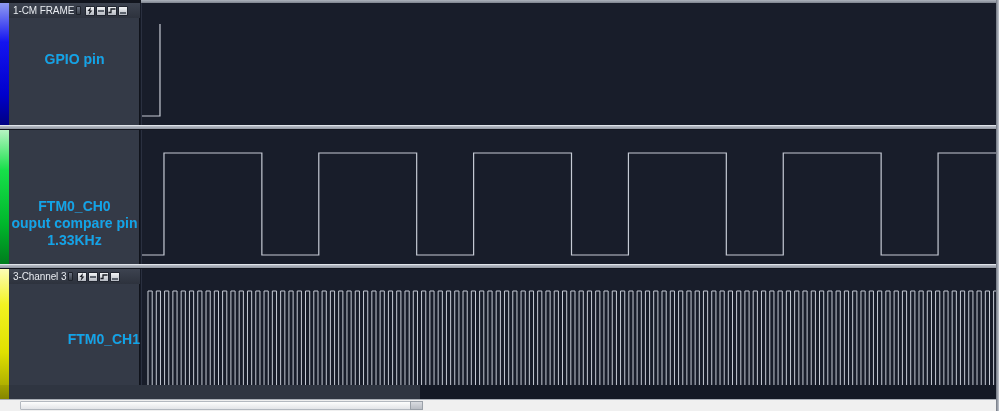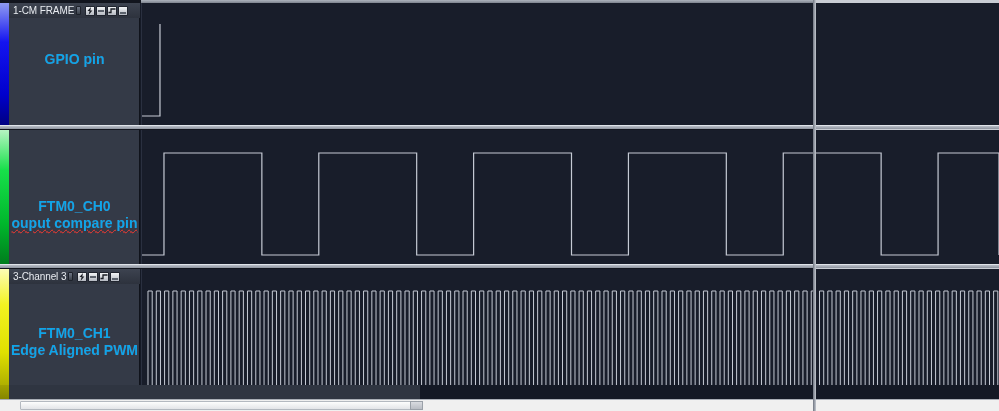--- a/index.html
+++ b/index.html
@@ -4,21 +4,21 @@
 <style>
   * { box-sizing: border-box; margin: 0; padding: 0; }
   html, body {
     width: 999px; height: 411px;
     background: #c9cdd4;
     font-family: "Liberation Sans", sans-serif;
     overflow: hidden;
   }
   #app {
     position: relative;
-    width: 816px; height: 411px;
+    width: 999px; height: 411px;
     background: #12151e;
   }
 
   
   .channel {
     position: absolute;
     left: 0; width: 999px;
     background: #151a26;
     overflow: hidden;
   }
@@ -94,21 +94,20 @@
     position: absolute;
     left: 0; width: 131px;
     text-align: center;
     color: #0ea5e9;
     font-weight: bold;
     font-size: 14px;
     line-height: 17px;
     text-shadow: 0 0 1px rgba(240,54,47,.35);
   }
   .chan-note .spell {
-    text-decoration: underline;
     text-decoration-color: #e03a34;
     text-decoration-style: wavy;
     text-decoration-thickness: 1px;
   }
 
   
   .plot {
     position: absolute;
     left: 141px; top: 0; bottom: 0;
     right: 0;
@@ -223,20 +222,21 @@
   </div>
 
   <div class="chan-sep" style="top:125px;"></div>
 
   <div class="channel" id="ch1" style="top:130px;height:134px;">
     <div class="colorbar green"></div>
     <div class="info">
       <div class="chan-note" style="top:56px;margin-top:12px;">
         <div>FTM0_CH0</div>
         <div class="spell">ouput compare pin</div>
+        <div>1.33KHz</div>
       </div>
     </div>
     <div class="plot">
       <div class="plot-inner" id="plot1">
           <svg viewBox="0 0 858 134" preserveAspectRatio="none">
             <path d="M0 125 L22.0 125 L22.0 23 L120.0 23 L120.0 125 L177.0 125 L177.0 23 L275.0 23 L275.0 125 L332.0 125 L332.0 23 L430.0 23 L430.0 125 L487.0 125 L487.0 23 L585.0 23 L585.0 125 L642.0 125 L642.0 23 L740.0 23 L740.0 125 L797.0 125 L797.0 23 L858.0 23 L858.0 125 L858 125" fill="none" stroke="#c5cad4" stroke-width="1.2" vector-effect="non-scaling-stroke"></path>
           </svg>
         </div>
     </div>
   </div>
@@ -265,23 +265,22 @@
                 <path d="M0.5 5.5 H3 V2 H7.5" stroke="#1a1d24" stroke-width="1.3" fill="none"></path>
               </svg>
           </span>
           <span class="hicon">
             <svg width="8" height="8" viewBox="0 0 8 8">
                 <rect x="1" y="5" width="6" height="2" fill="#5c626c"></rect>
               </svg>
           </span>
         </span>
       </div>
-      <div class="chan-note" style="top:56px;">
+      <div class="chan-note" style="top:62px;text-align:right;">
         <div>FTM0_CH1</div>
-        <div>Edge Aligned PWM</div>
       </div>
     </div>
     <div class="plot">
       <div class="plot-inner" id="plot2">
           <svg viewBox="0 0 858 128" preserveAspectRatio="none">
             <path d="M0 119 L6.0 119 L6.0 22 L10.2 22 L10.2 119 L14.3 119 L14.3 22 L18.5 22 L18.5 119 L22.6 119 L22.6 22 L26.8 22 L26.8 119 L30.9 119 L30.9 22 L35.1 22 L35.1 119 L39.2 119 L39.2 22 L43.4 22 L43.4 119 L47.5 119 L47.5 22 L51.7 22 L51.7 119 L55.8 119 L55.8 22 L60.0 22 L60.0 119 L64.1 119 L64.1 22 L68.3 22 L68.3 119 L72.4 119 L72.4 22 L76.6 22 L76.6 119 L80.7 119 L80.7 22 L84.9 22 L84.9 119 L89.0 119 L89.0 22 L93.2 22 L93.2 119 L97.3 119 L97.3 22 L101.5 22 L101.5 119 L105.6 119 L105.6 22 L109.8 22 L109.8 119 L113.9 119 L113.9 22 L118.1 22 L118.1 119 L122.2 119 L122.2 22 L126.4 22 L126.4 119 L130.5 119 L130.5 22 L134.7 22 L134.7 119 L138.8 119 L138.8 22 L143.0 22 L143.0 119 L147.1 119 L147.1 22 L151.3 22 L151.3 119 L155.4 119 L155.4 22 L159.6 22 L159.6 119 L163.7 119 L163.7 22 L167.9 22 L167.9 119 L172.0 119 L172.0 22 L176.2 22 L176.2 119 L180.3 119 L180.3 22 L184.5 22 L184.5 119 L188.6 119 L188.6 22 L192.8 22 L192.8 119 L196.9 119 L196.9 22 L201.1 22 L201.1 119 L205.2 119 L205.2 22 L209.4 22 L209.4 119 L213.5 119 L213.5 22 L217.7 22 L217.7 119 L221.8 119 L221.8 22 L226.0 22 L226.0 119 L230.1 119 L230.1 22 L234.3 22 L234.3 119 L238.4 119 L238.4 22 L242.6 22 L242.6 119 L246.7 119 L246.7 22 L250.9 22 L250.9 119 L255.0 119 L255.0 22 L259.2 22 L259.2 119 L263.3 119 L263.3 22 L267.5 22 L267.5 119 L271.6 119 L271.6 22 L275.8 22 L275.8 119 L279.9 119 L279.9 22 L284.1 22 L284.1 119 L288.2 119 L288.2 22 L292.4 22 L292.4 119 L296.5 119 L296.5 22 L300.7 22 L300.7 119 L304.8 119 L304.8 22 L309.0 22 L309.0 119 L313.1 119 L313.1 22 L317.3 22 L317.3 119 L321.4 119 L321.4 22 L325.6 22 L325.6 119 L329.7 119 L329.7 22 L333.9 22 L333.9 119 L338.0 119 L338.0 22 L342.2 22 L342.2 119 L346.3 119 L346.3 22 L350.5 22 L350.5 119 L354.6 119 L354.6 22 L358.8 22 L358.8 119 L362.9 119 L362.9 22 L367.1 22 L367.1 119 L371.2 119 L371.2 22 L375.4 22 L375.4 119 L379.5 119 L379.5 22 L383.7 22 L383.7 119 L387.8 119 L387.8 22 L392.0 22 L392.0 119 L396.1 119 L396.1 22 L400.3 22 L400.3 119 L404.4 119 L404.4 22 L408.6 22 L408.6 119 L412.7 119 L412.7 22 L416.9 22 L416.9 119 L421.0 119 L421.0 22 L425.2 22 L425.2 119 L429.3 119 L429.3 22 L433.5 22 L433.5 119 L437.6 119 L437.6 22 L441.8 22 L441.8 119 L445.9 119 L445.9 22 L450.1 22 L450.1 119 L454.2 119 L454.2 22 L458.4 22 L458.4 119 L462.5 119 L462.5 22 L466.7 22 L466.7 119 L470.8 119 L470.8 22 L475.0 22 L475.0 119 L479.1 119 L479.1 22 L483.3 22 L483.3 119 L487.4 119 L487.4 22 L491.6 22 L491.6 119 L495.7 119 L495.7 22 L499.9 22 L499.9 119 L504.0 119 L504.0 22 L508.2 22 L508.2 119 L512.3 119 L512.3 22 L516.5 22 L516.5 119 L520.6 119 L520.6 22 L524.8 22 L524.8 119 L528.9 119 L528.9 22 L533.1 22 L533.1 119 L537.2 119 L537.2 22 L541.4 22 L541.4 119 L545.5 119 L545.5 22 L549.7 22 L549.7 119 L553.8 119 L553.8 22 L558.0 22 L558.0 119 L562.1 119 L562.1 22 L566.3 22 L566.3 119 L570.4 119 L570.4 22 L574.6 22 L574.6 119 L578.7 119 L578.7 22 L582.9 22 L582.9 119 L587.0 119 L587.0 22 L591.2 22 L591.2 119 L595.3 119 L595.3 22 L599.5 22 L599.5 119 L603.6 119 L603.6 22 L607.8 22 L607.8 119 L611.9 119 L611.9 22 L616.1 22 L616.1 119 L620.2 119 L620.2 22 L624.4 22 L624.4 119 L628.5 119 L628.5 22 L632.7 22 L632.7 119 L636.8 119 L636.8 22 L641.0 22 L641.0 119 L645.1 119 L645.1 22 L649.3 22 L649.3 119 L653.4 119 L653.4 22 L657.6 22 L657.6 119 L661.7 119 L661.7 22 L665.9 22 L665.9 119 L670.0 119 L670.0 22 L674.2 22 L674.2 119 L678.3 119 L678.3 22 L682.5 22 L682.5 119 L686.6 119 L686.6 22 L690.8 22 L690.8 119 L694.9 119 L694.9 22 L699.1 22 L699.1 119 L703.2 119 L703.2 22 L707.4 22 L707.4 119 L711.5 119 L711.5 22 L715.7 22 L715.7 119 L719.8 119 L719.8 22 L724.0 22 L724.0 119 L728.1 119 L728.1 22 L732.3 22 L732.3 119 L736.4 119 L736.4 22 L740.6 22 L740.6 119 L744.7 119 L744.7 22 L748.9 22 L748.9 119 L753.0 119 L753.0 22 L757.2 22 L757.2 119 L761.3 119 L761.3 22 L765.5 22 L765.5 119 L769.6 119 L769.6 22 L773.8 22 L773.8 119 L777.9 119 L777.9 22 L782.1 22 L782.1 119 L786.2 119 L786.2 22 L790.4 22 L790.4 119 L794.5 119 L794.5 22 L798.7 22 L798.7 119 L802.8 119 L802.8 22 L807.0 22 L807.0 119 L811.1 119 L811.1 22 L815.3 22 L815.3 119 L819.4 119 L819.4 22 L823.6 22 L823.6 119 L827.7 119 L827.7 22 L831.9 22 L831.9 119 L836.0 119 L836.0 22 L840.2 22 L840.2 119 L844.3 119 L844.3 22 L848.5 22 L848.5 119 L852.6 119 L852.6 22 L856.8 22 L856.8 119 L858 119" fill="none" stroke="#c5cad4" stroke-width="1" vector-effect="non-scaling-stroke"></path>
           </svg>
         </div>
     </div>
   </div>

